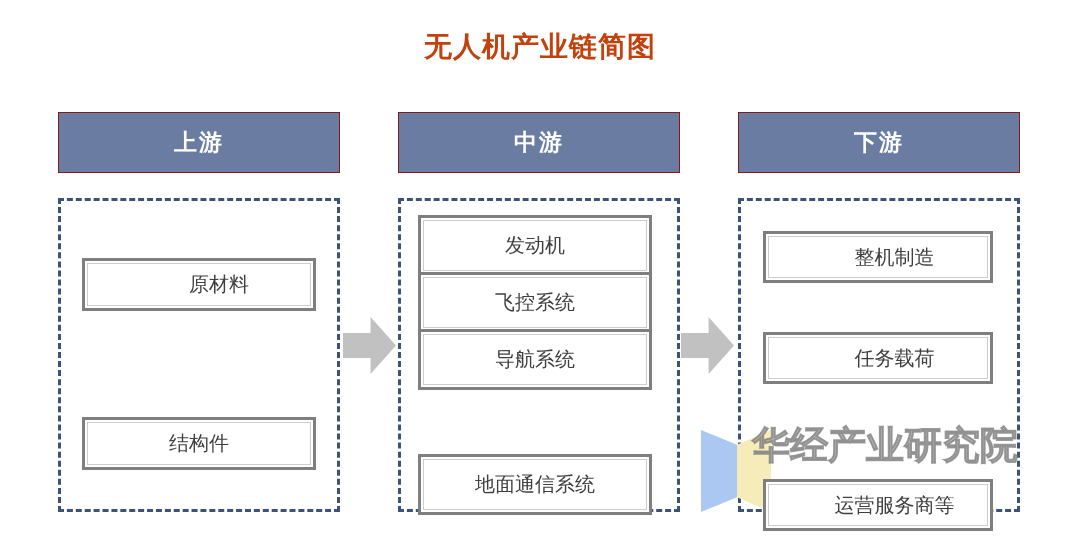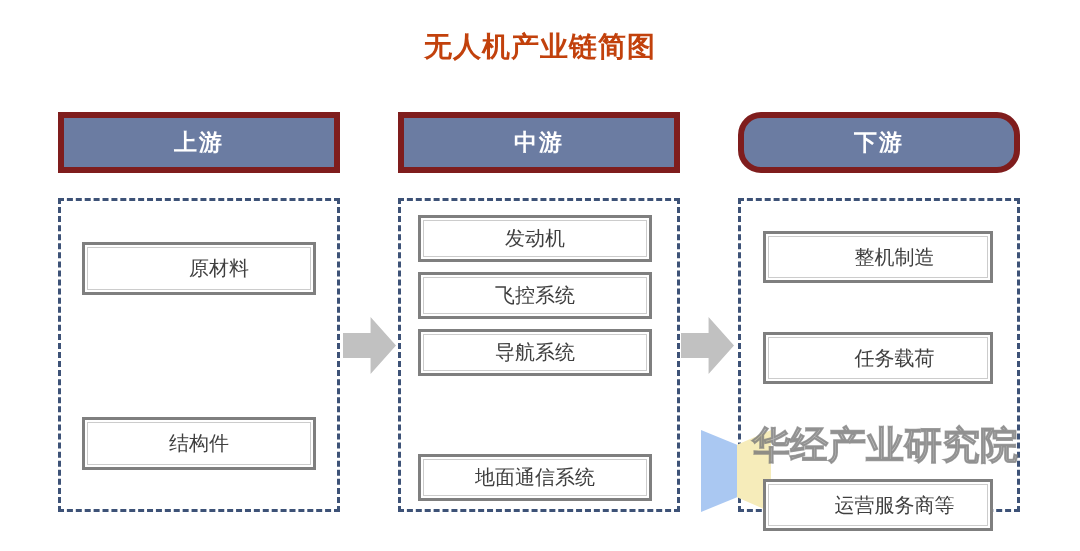--- a/index.html
+++ b/index.html
@@ -6,39 +6,39 @@
   #stage{
     position:relative;width:1080px;height:551px;background:#ffffff;
     font-family:"Liberation Sans","DejaVu Sans",sans-serif;overflow:hidden;
   }
   .title{
     position:absolute;left:0;right:0;top:28px;text-align:center;
     font-size:28px;font-weight:bold;color:#c2410c;letter-spacing:1px;
   }
   .header-bar{
     position:absolute;top:112px;height:61px;width:282px;box-sizing:border-box;
-    background:#6b7ca2;border:6px solid #7f1d1d;
+    background:#6b7ca2;border:1px solid #7f1d1d;
     color:#ffffff;font-size:23px;font-weight:bold;
     display:flex;align-items:center;justify-content:center;letter-spacing:2px;
   }
-  #hdr1{left:58px;} #hdr2{left:398px;} #hdr3{left:738px;border-radius:23px;}
+  #hdr1{left:58px;} #hdr2{left:398px;} #hdr3{left:738px;}
   .dashed-box{
     position:absolute;top:198px;height:314px;width:282px;box-sizing:border-box;
     border:3px dashed #3d5277;background:transparent;
   }
   #grp1{left:58px;} #grp2{left:398px;} #grp3{left:738px;}
   .item{
     position:absolute;background:#ffffff;border:3px solid #7f7f7f;box-sizing:border-box;
     display:flex;align-items:center;justify-content:center;
     font-size:20px;color:#3f3f3f;z-index:2;
     box-shadow:inset 0 0 0 2px #ffffff, inset 0 0 0 3px #cccccc;
   }
   .c1{left:82px;width:234px;height:53px;}
-  #c1i0{top:242px;padding-left:40px;} #c1i1{top:417px;}
-  .c2{left:418px;width:234px;height:47px;}
+  #c1i0{top:258px;padding-left:40px;} #c1i1{top:417px;}
+  .c2{left:418px;width:234px;height:61px;}
   #c2i0{top:215px;} #c2i1{top:272px;} #c2i2{top:329px;} #c2i3{top:386px;} #c2i4{top:454px;}
   .c3{left:763px;width:230px;height:52px;padding-left:33px;}
   #c3i0{top:231px;} #c3i1{top:332px;} #c3i2{top:432px;margin-top:47px;}
   .arrow{
     position:absolute;top:317px;width:53px;height:57px;background:#c1c1c1;
     clip-path:polygon(0 28%,52% 28%,52% 0,100% 50%,52% 100%,52% 72%,0 72%);
   }
   #arrow1{left:343px;} #arrow2{left:681px;}
   .logo{position:absolute;left:701px;top:430px;width:70px;height:82px;z-index:1;}
   .logo-blue{

